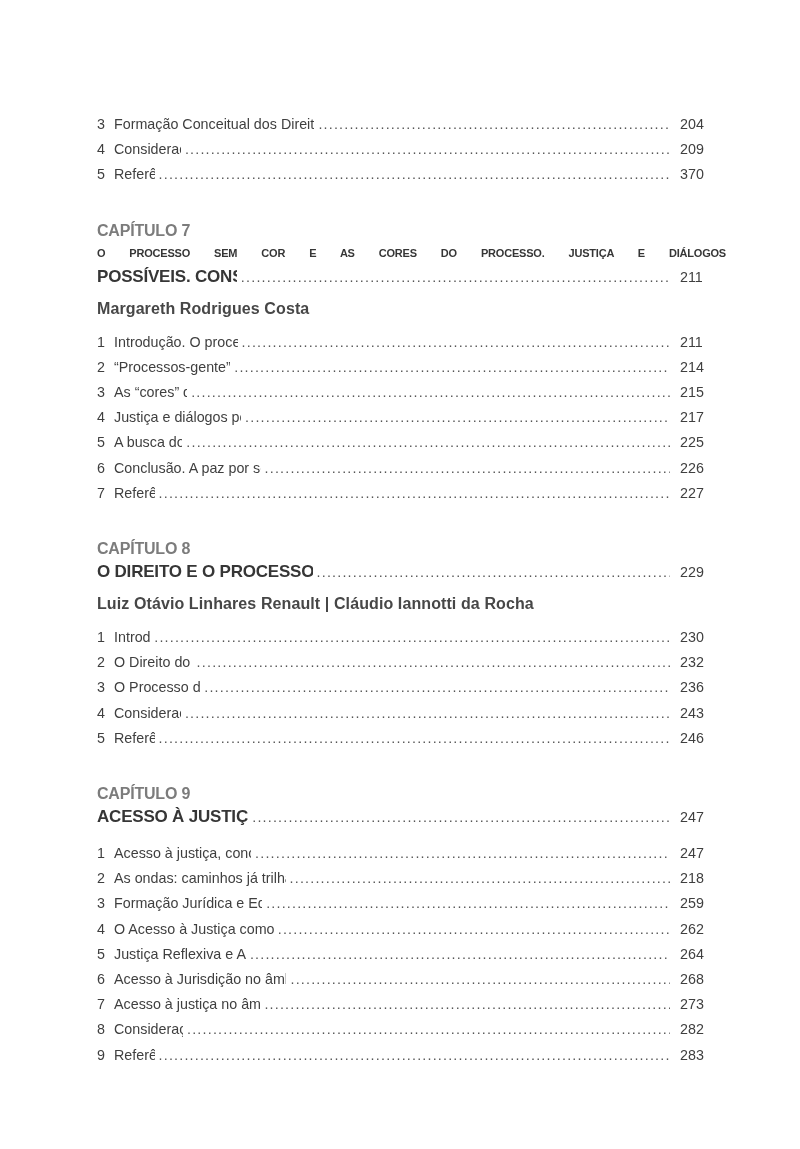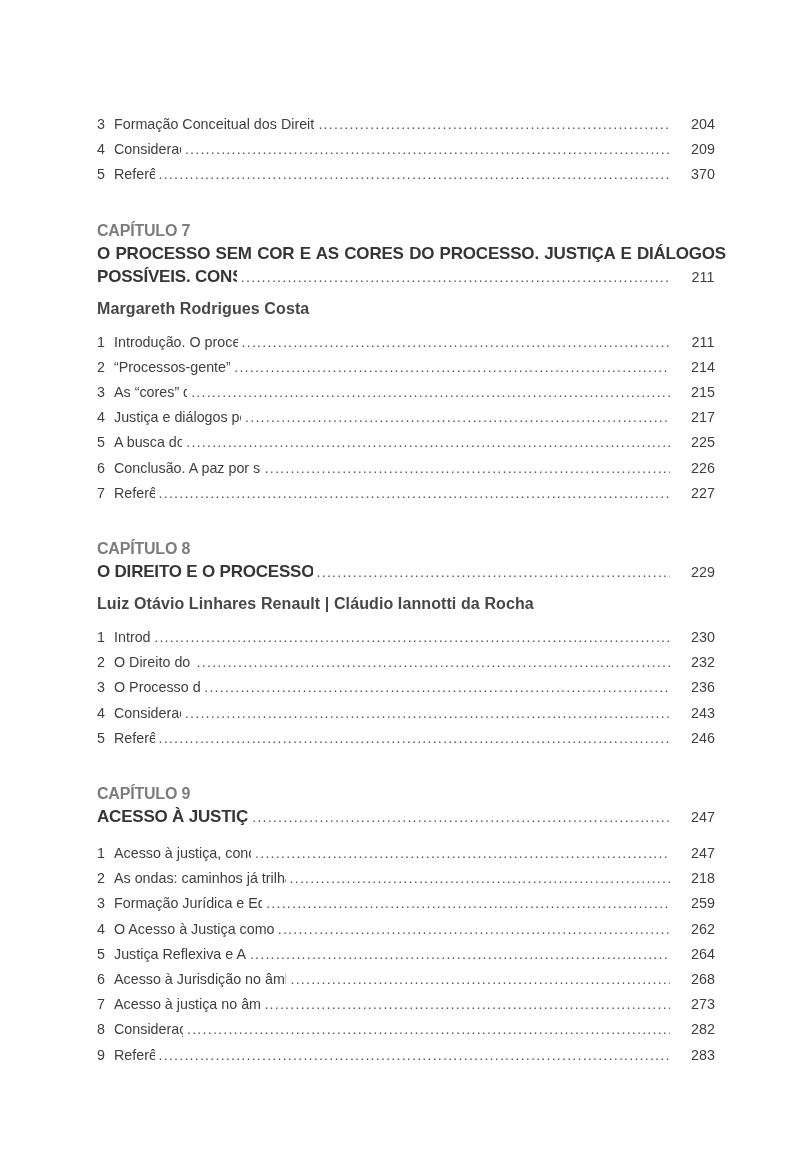--- a/index.html
+++ b/index.html
@@ -26,31 +26,31 @@
   .dots {
     flex: 1 1 auto; min-width: 0;
     overflow: hidden; white-space: nowrap;
     margin: 0 10px 0 4px;
     font-size: 14.3px; font-weight: 400;
     letter-spacing: 1.2px; color: #555555;
   }
   .dots::after {
     content: "..........................................................................................................................................................................................";
   }
-  .pg { flex: none; width: 46px; text-align: center; font-size: 14.3px; font-weight: 400; color: #3f3f3f; }
+  .pg { flex: none; width: 46px; text-align: left; font-size: 14.3px; font-weight: 400; color: #3f3f3f; }
 
   .item { line-height: 25.2px; }
 
   .chapter { margin-top: 31px; }
   .chapter-heading {
     font-size: 16px; font-weight: 700; color: #7c7c7c;
     line-height: 23px; letter-spacing: -0.2px;
   }
   .title-justified {
-    font-size: 17px; font-weight: 700; color: #363636;
+    font-size: 11px; font-weight: 700; color: #363636;
     line-height: 23px; letter-spacing: -0.2px;
     text-align: justify; text-align-last: justify;
   }
   .title-row { line-height: 23px; }
   .title-row .t {
     flex: 0 1 auto; min-width: 0; overflow: hidden; white-space: nowrap;
     font-size: 17px; font-weight: 700; color: #363636; letter-spacing: -0.2px;
   }
   .authors {
     margin-top: 10px; line-height: 19px;

